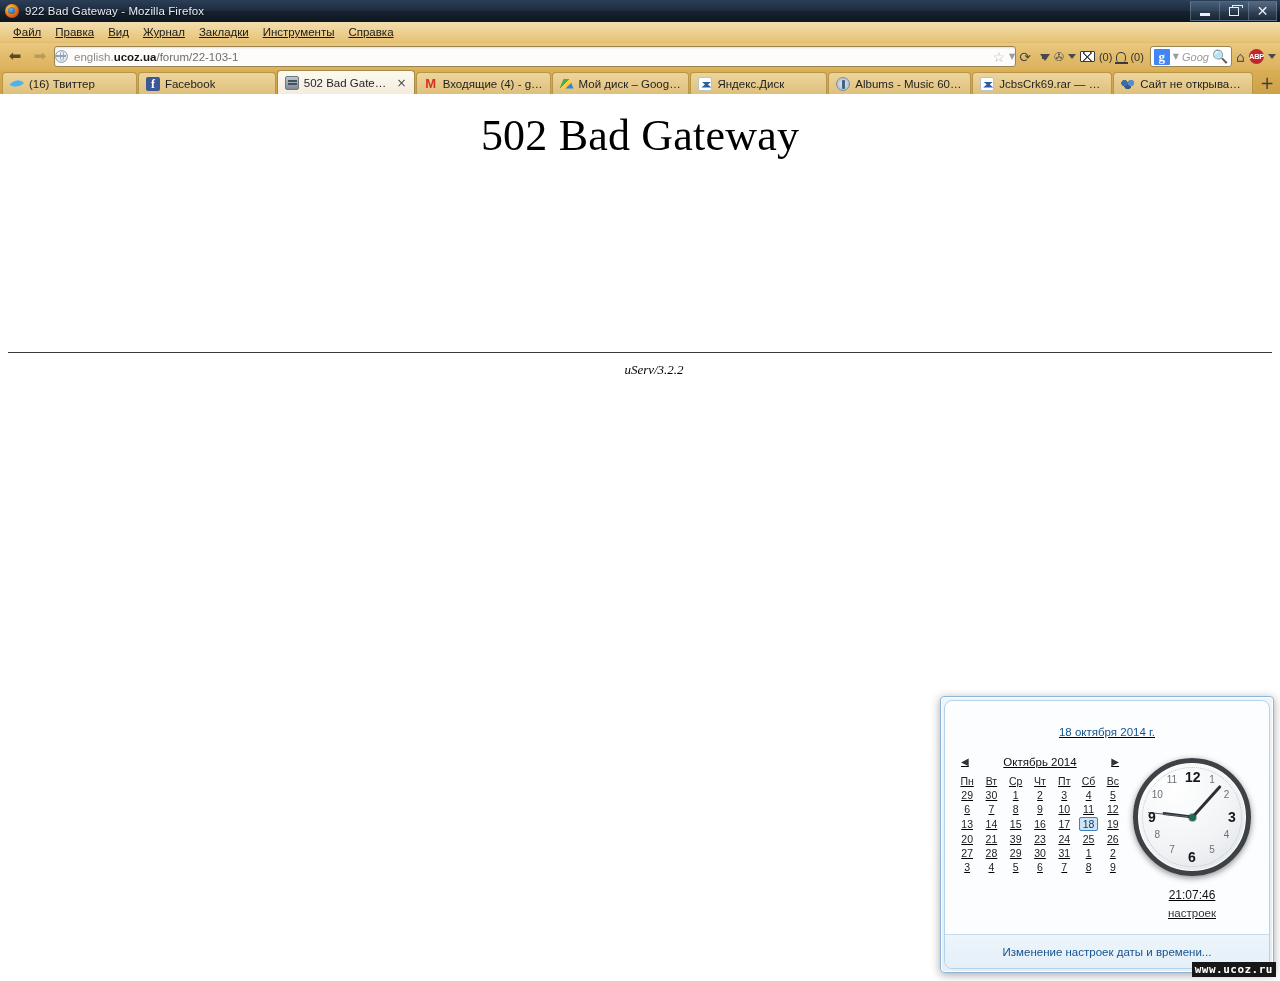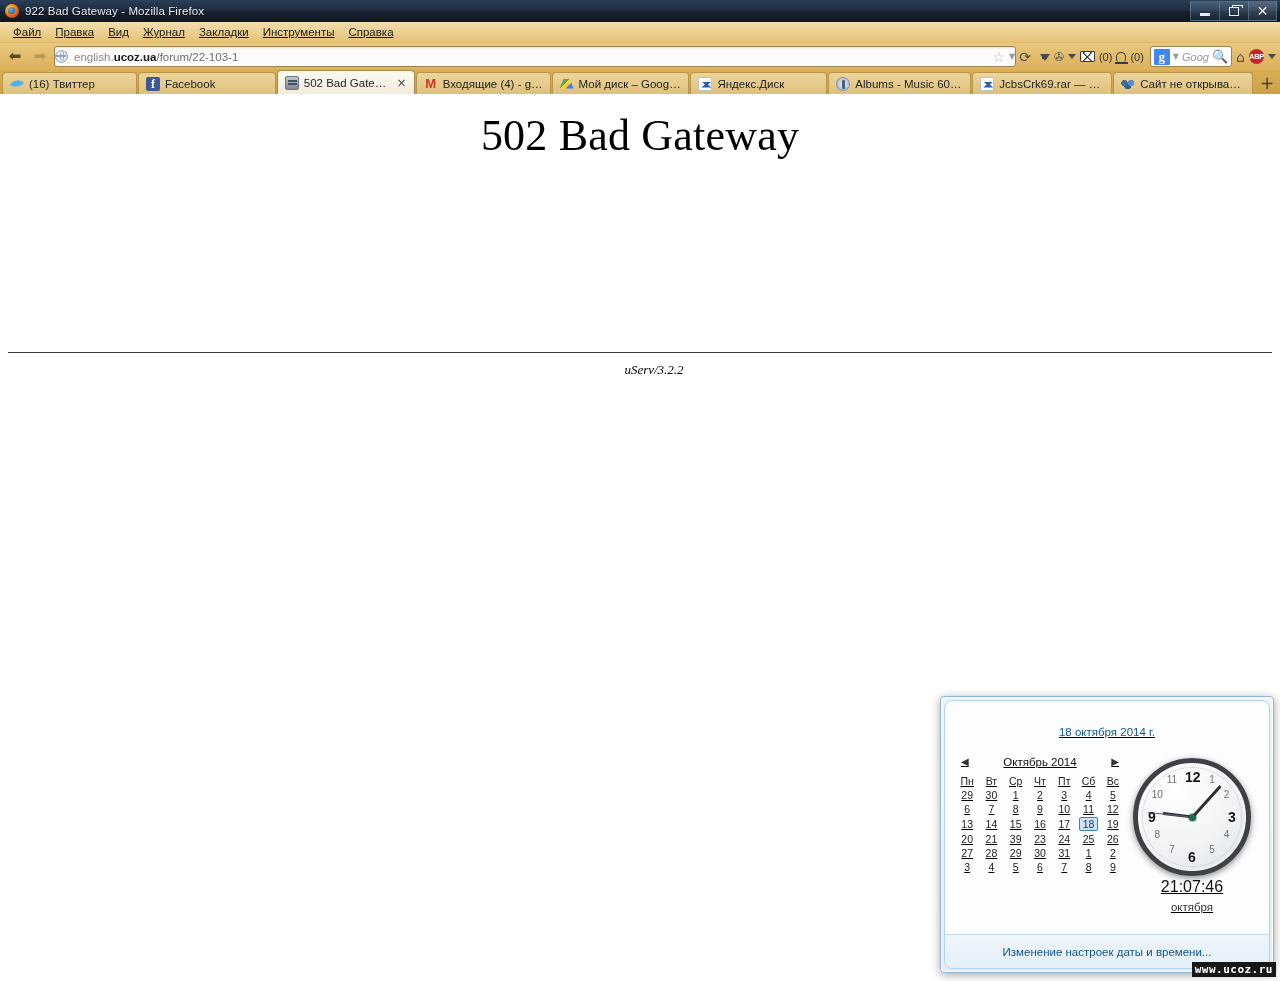--- a/index.html
+++ b/index.html
@@ -400,22 +400,22 @@
   .hand-h { width: 3px; height: 30px; margin-left: -1.5px; transform: rotate(277deg); }
   .hand-m { width: 2.5px; height: 42px; margin-left: -1.25px; transform: rotate(42deg); }
   .hand-s { width: 1.3px; height: 44px; margin-left: -0.65px; background:#5d656d; transform: rotate(276deg); }
   .hub {
     position:absolute; left:50%; top:50%;
     width:7px;height:7px;margin:-3.5px 0 0 -3.5px;
     border-radius:50%; background:#1f6b4d;
     box-shadow: 0 0 0 1px rgba(0,0,0,.3);
   }
   .clock-time {
-    margin-top: 2px;
-    font-size: 16px; color: #111;
+    margin-top: 12px;
+    font-size: 12px; color: #111;
   }
   .clock-day {
     margin-top: 5px;
     font-size: 11.5px; color: #333;
   }
   .cal-footer {
     position: absolute; left: 0; right: 0; bottom: 0;
     height: 34px;
     background: linear-gradient(to bottom, #eef5fb, #e4eff8);
     border-top: 1px solid #c6dcec;
@@ -655,21 +655,21 @@
               <div class="cnum" style="left: 81.641px; top: 67px;">4</div>
               <div class="cnum" style="left: 67px; top: 81.641px;">5</div>
               <div class="cnum maj" style="left: 47px; top: 87px;">6</div>
               <div class="cnum" style="left: 27px; top: 81.641px;">7</div>
               <div class="cnum" style="left: 12.359px; top: 67px;">8</div>
               <div class="cnum maj" style="left: 7px; top: 47px;">9</div>
               <div class="cnum" style="left: 12.359px; top: 27px;">10</div>
               <div class="cnum" style="left: 27px; top: 12.359px;">11</div>
             </div>
           <div class="clock-time">21:07:46</div>
-          <div class="clock-day">октября</div>
+          <div class="clock-day">настроек</div>
         </div>
       </div>
 
       <div class="cal-footer">
         <span class="cal-footer-link">Изменение настроек даты и времени...</span>
       </div>
     </div>
   </div>
 
   <div class="watermark">www.ucoz.ru</div>

